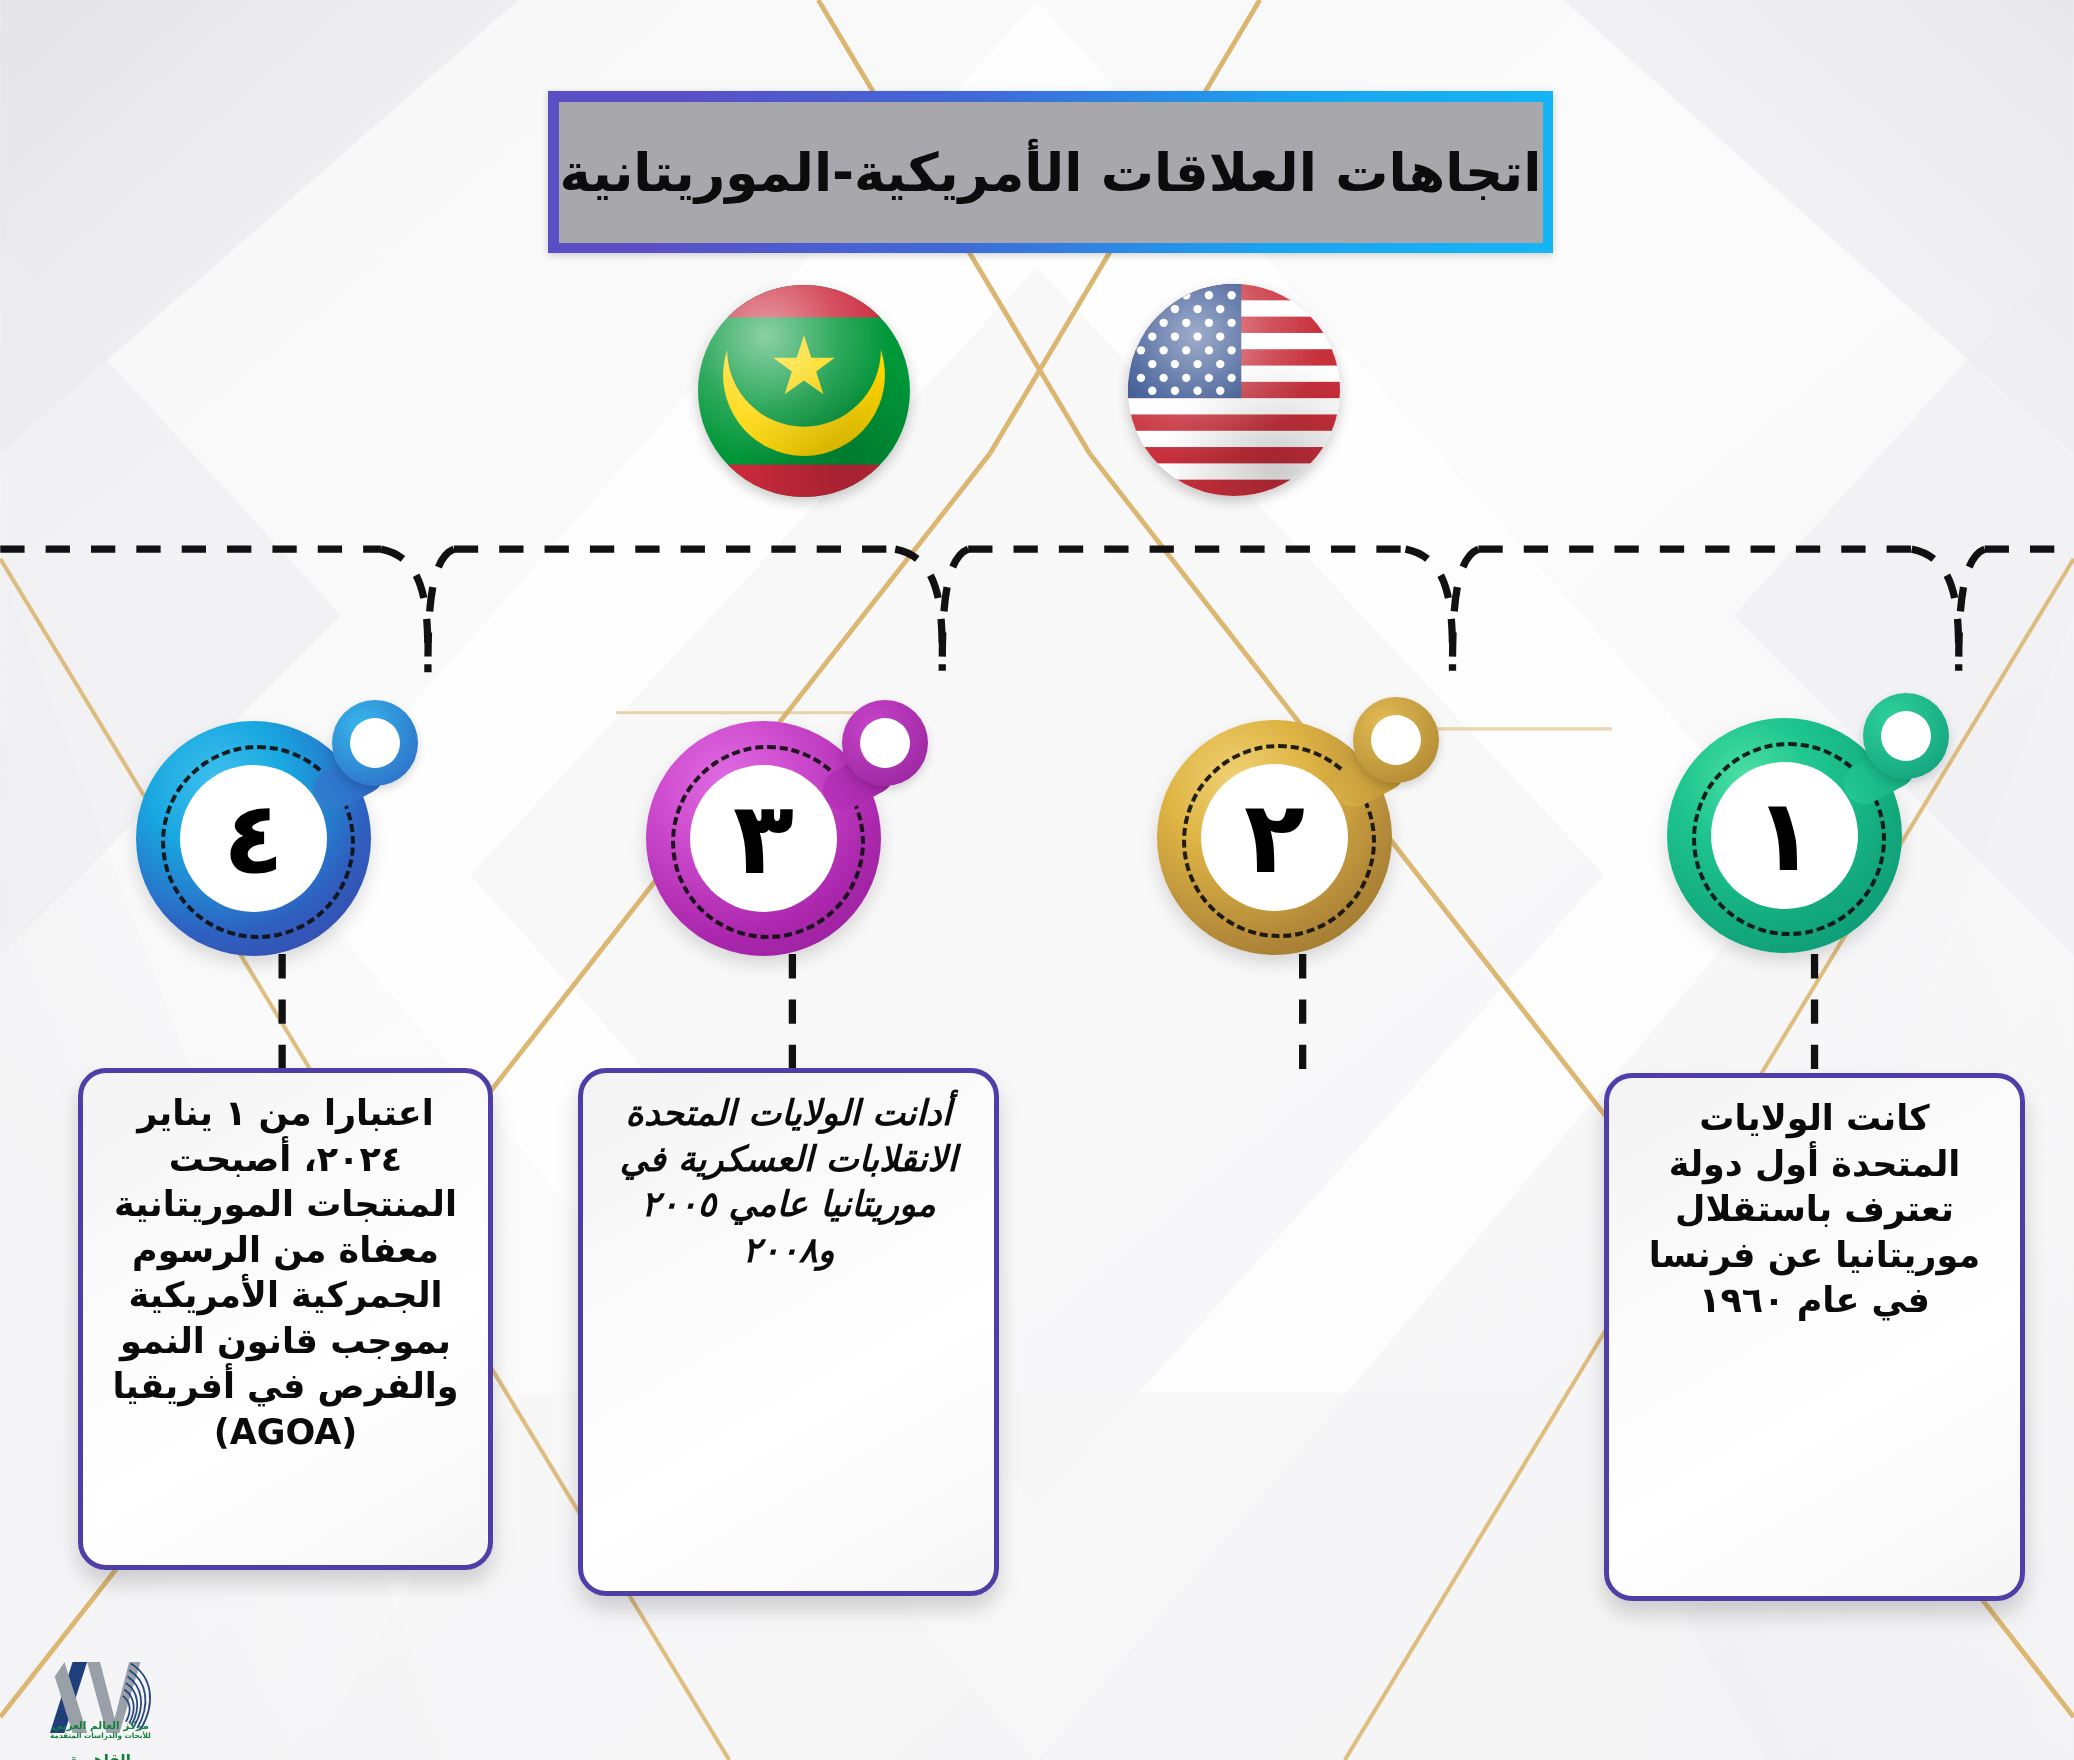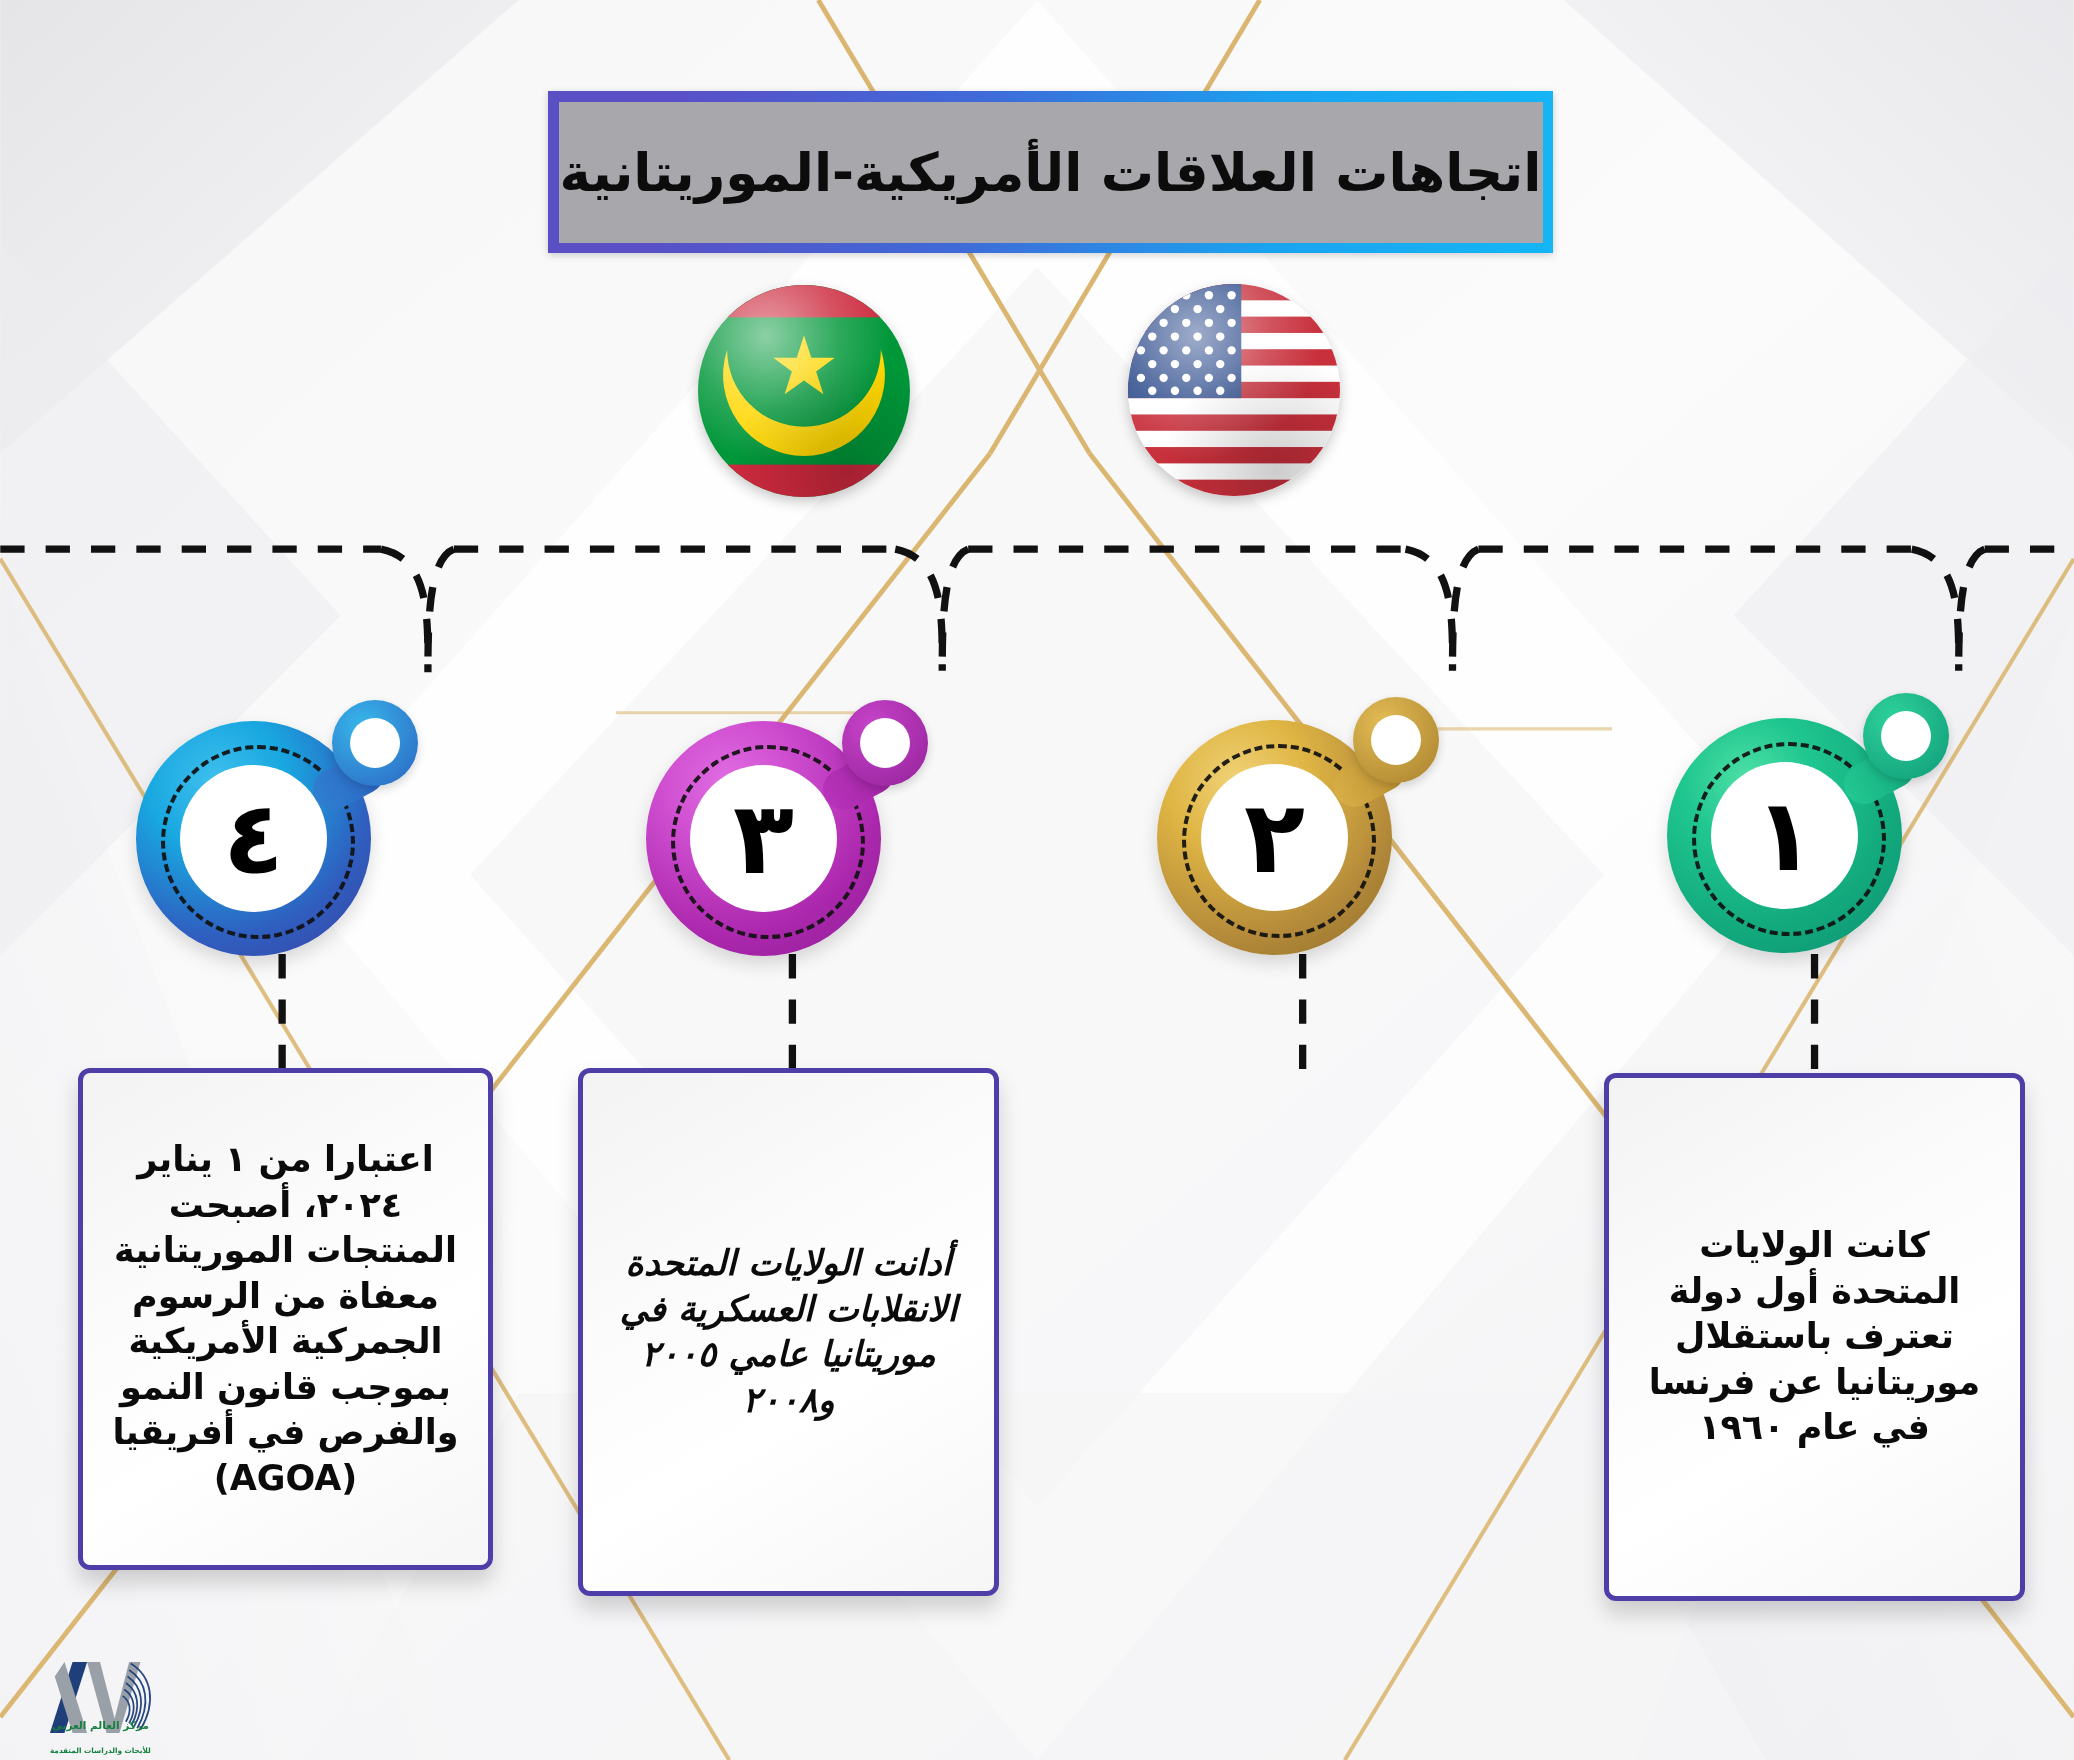--- a/index.html
+++ b/index.html
@@ -58,36 +58,36 @@
   .node .stem{position:absolute;width:75px;height:41px;z-index:1;}
   .node .knob{position:absolute;width:86px;height:86px;border-radius:50%;z-index:2;
     box-shadow:0 4px 9.7px rgba(0,0,0,.16);}
   .node .knob::after{content:"";position:absolute;left:50%;top:50%;width:50px;height:50px;
     margin:-25px 0 0 -25px;border-radius:50%;background:#fff;}
 
   
   .card{
     position:absolute;box-sizing:border-box;
     background:linear-gradient(150deg,#f3f3f4 0%,#fbfbfc 36%,#ffffff 62%,#f6f6f7 100%);
-    border:5.7px solid #4e3fa8;border-radius:12px;
+    border:5.7px solid #4e3fa8;border-radius:28px;
     box-shadow:0 13px 21px rgba(0,0,0,.17);
-    display:flex;align-items:center;justify-content:center;
+    display:flex;justify-content:center;
     padding:18px 21px;
   }
   .card p{
     margin:0;text-align:center;direction:rtl;
     font-size:35px;font-weight:700;color:#0b0b0b;line-height:1.30;
   }
 
   
   .logo{position:absolute;left:19.4px;top:1649px;width:154px;height:97px;}
   .logo-text{position:absolute;left:19.4px;top:1719px;width:162px;text-align:center;
     direction:rtl;color:#15803d;font-weight:700;}
   .logo-l1{font-size:10.5px;letter-spacing:-0.2px;}
-  .logo-l2{font-size:7.3px;margin-top:15px;}
+  .logo-l2{font-size:7.3px;margin-top:0;}
   .logo-l3{font-size:15px;margin-top:11px;}
 </style>
 </head>
 <body>
 
 <div id="stage">
 
   <svg class="bg-svg" viewBox="0 0 2560 2173">
     <defs>
       <linearGradient id="bgGrad" x1="0" y1="0" x2="1" y2="1">

